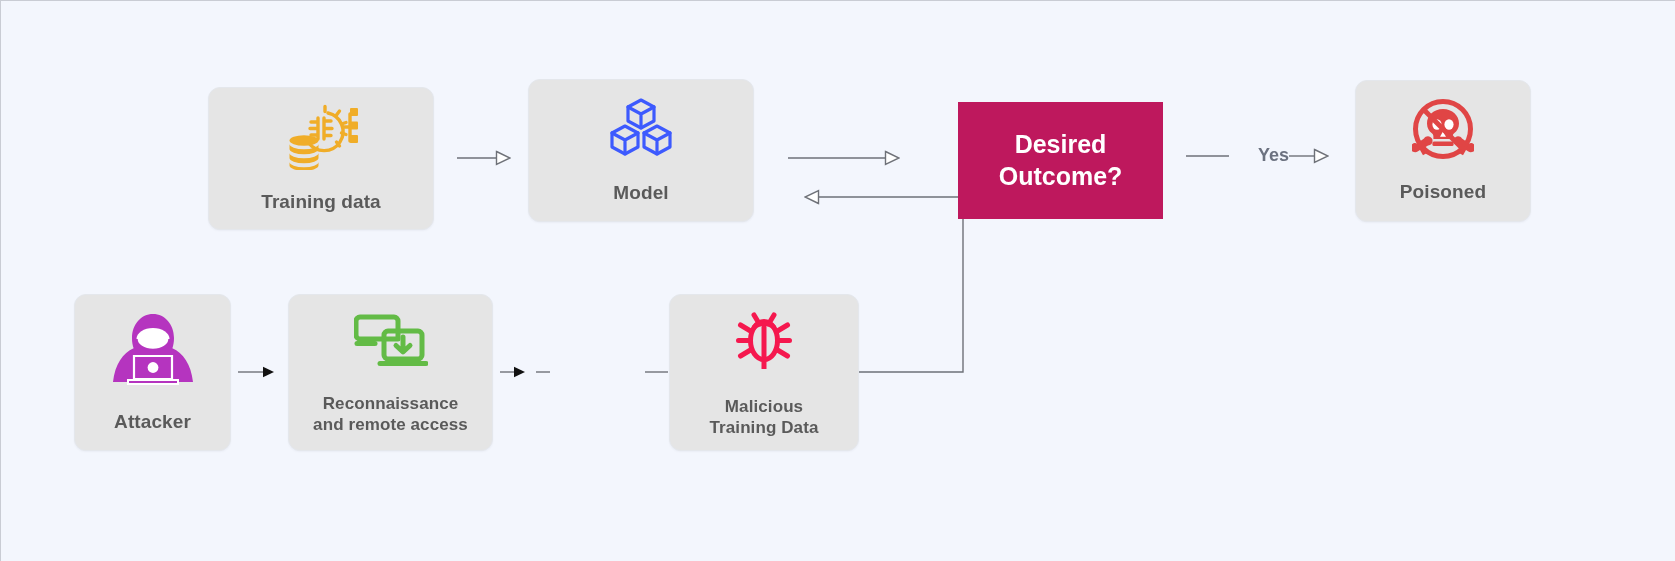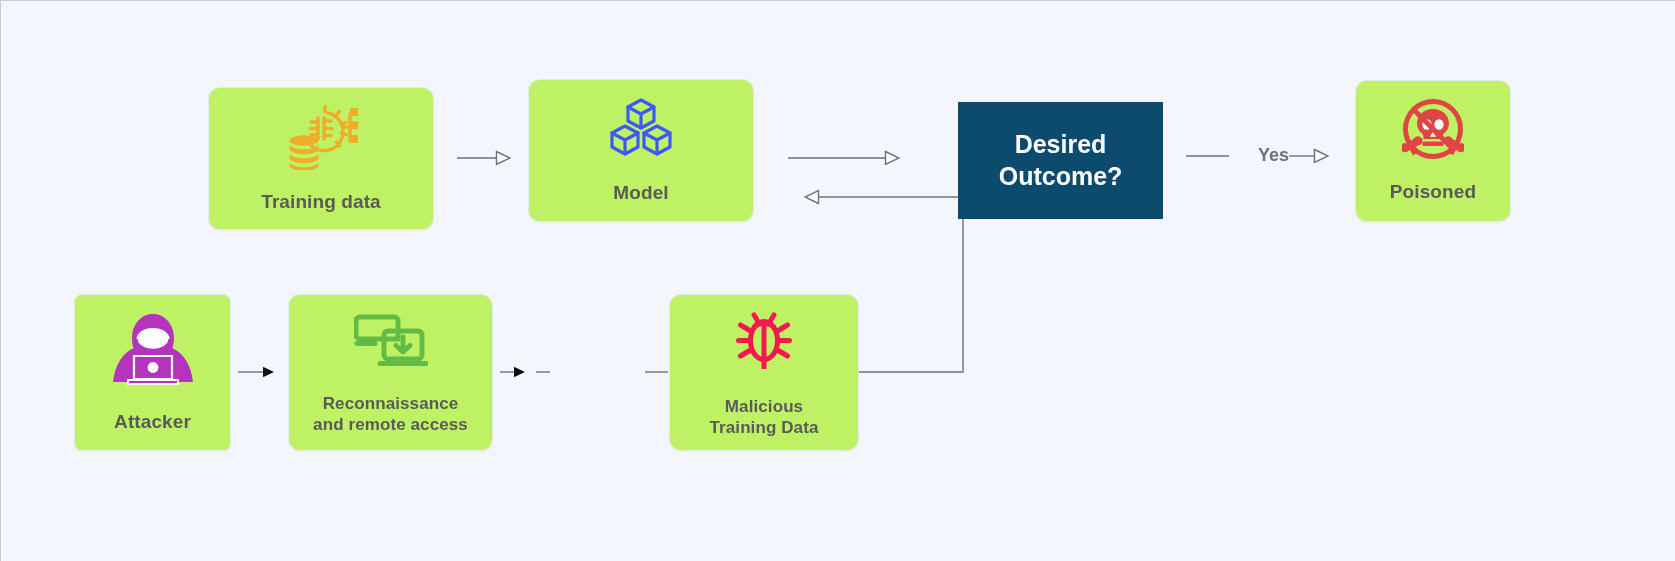--- a/index.html
+++ b/index.html
@@ -16,21 +16,21 @@
     width: 1675px;
     height: 561px;
     background: #f3f6fd;
     border-top: 1px solid #c9ccd4;
     border-left: 1px solid #c9ccd4;
   }
 
   
   .node {
     position: absolute;
-    background: #bef264;
+    background: #e5e5e5;
     border: 1px solid #e4e7ec;
     border-radius: 12px;
     display: flex;
     flex-direction: column;
     align-items: center;
     justify-content: center;
     box-shadow: 0 1px 2px rgba(16,24,40,.04);
     gap: 8px;
   }
   .node .icon-wrap {
@@ -44,21 +44,21 @@
     text-align: center;
     line-height: 1.22;
     font-size: 19px;
     letter-spacing: .1px;
   }
   .node .node-label.small { font-size: 17px; }
 
   
   .decision {
     position: absolute;
-    background: #0c4a6e;
+    background: #be185d;
     display: flex;
     align-items: center;
     justify-content: center;
     text-align: center;
   }
   .decision .decision-label {
     color: #ffffff;
     font-weight: bold;
     font-size: 25px;
     line-height: 1.25;
@@ -180,21 +180,21 @@
     <span class="node-label" style="margin-top:14px;">Model</span>
   </div>
 
   <div class="decision" style="left:957px; top:101px; width:205px; height:117px;">
     <span class="decision-label">Desired
 Outcome?</span>
   </div>
 
   <div class="edge-label" style="left:1228px; top:143px; width:60px;">Yes</div>
 
-  <div class="node" style="left:1354px; top:79px; width:156px; height:142px;">
+  <div class="node" style="left:1354px; top:79px; width:176px; height:142px;">
     <span class="icon-wrap">
       <svg width="62" height="62" viewBox="0 0 62 62">
 
         <g fill="#e04545">
           <path d="M31,11 c-9.4,0 -16,6.6 -16,14.4 c0,4.6 2.2,7.6 4.6,9.6 c1.2,1 1.8,2 1.8,3.4 l0,2.6 l19.2,0 l0,-2.6 c0,-1.4 0.6,-2.4 1.8,-3.4 c2.4,-2 4.6,-5 4.6,-9.6 C47,17.6 40.4,11 31,11 z"></path>
           <rect x="20.4" y="43.5" width="21.2" height="4.6" rx="1.6"></rect>
 
           <path d="M12,40.5 a4.6,4.6 0 1 1 4,7 l-2.4,1.4 l3,5.2 l-5.6,3.2 l-3,-5.2 l-2.4,1.4 a4.6,4.6 0 1 1 -0.6,-8 z"></path>
           <path d="M50,40.5 a4.6,4.6 0 1 0 -4,7 l2.4,1.4 l-3,5.2 l5.6,3.2 l3,-5.2 l2.4,1.4 a4.6,4.6 0 1 0 0.6,-8 z"></path>
         </g>
@@ -206,21 +206,21 @@
         </g>
 
         <circle cx="31" cy="31" r="27.5" fill="none" stroke="#e04545" stroke-width="5"></circle>
         <line x1="11.6" y1="11.6" x2="50.4" y2="50.4" stroke="#e04545" stroke-width="5" stroke-linecap="butt"></line>
         <line x1="11.6" y1="11.6" x2="50.4" y2="50.4" stroke="#ffffff" stroke-width="1.6" stroke-linecap="butt" opacity="0"></line>
       </svg>
     </span>
     <span class="node-label" style="margin-top:12px;">Poisoned</span>
   </div>
 
-  <div class="node" style="left:73px; top:293px; width:157px; height:157px;border-radius:8px;">
+  <div class="node" style="left:73px; top:293px; width:157px; height:157px;">
     <span class="icon-wrap">
       <svg width="88" height="78" viewBox="0 0 88 78">
         <g fill="#b534bf">
 
           <path d="M44,2 C32,2 23,12.5 23,26 c0,4 0.6,7.4 1.6,10.2 C14,41 6,52 4,70 l80,0 C82,52 74,41 63.4,36.2 C64.4,33.4 65,30 65,26 C65,12.5 56,2 44,2 z"></path>
         </g>
 
         <path d="M27.5,27 a16.5,11 0 0 0 33,0 a16.5,11 0 0 0 -33,0 z" fill="#ffffff"></path>
         <path d="M27.5,27 a16.5,11 0 0 0 33,0" fill="#ffffff" stroke="#b534bf" stroke-width="2.4"></path>
 

